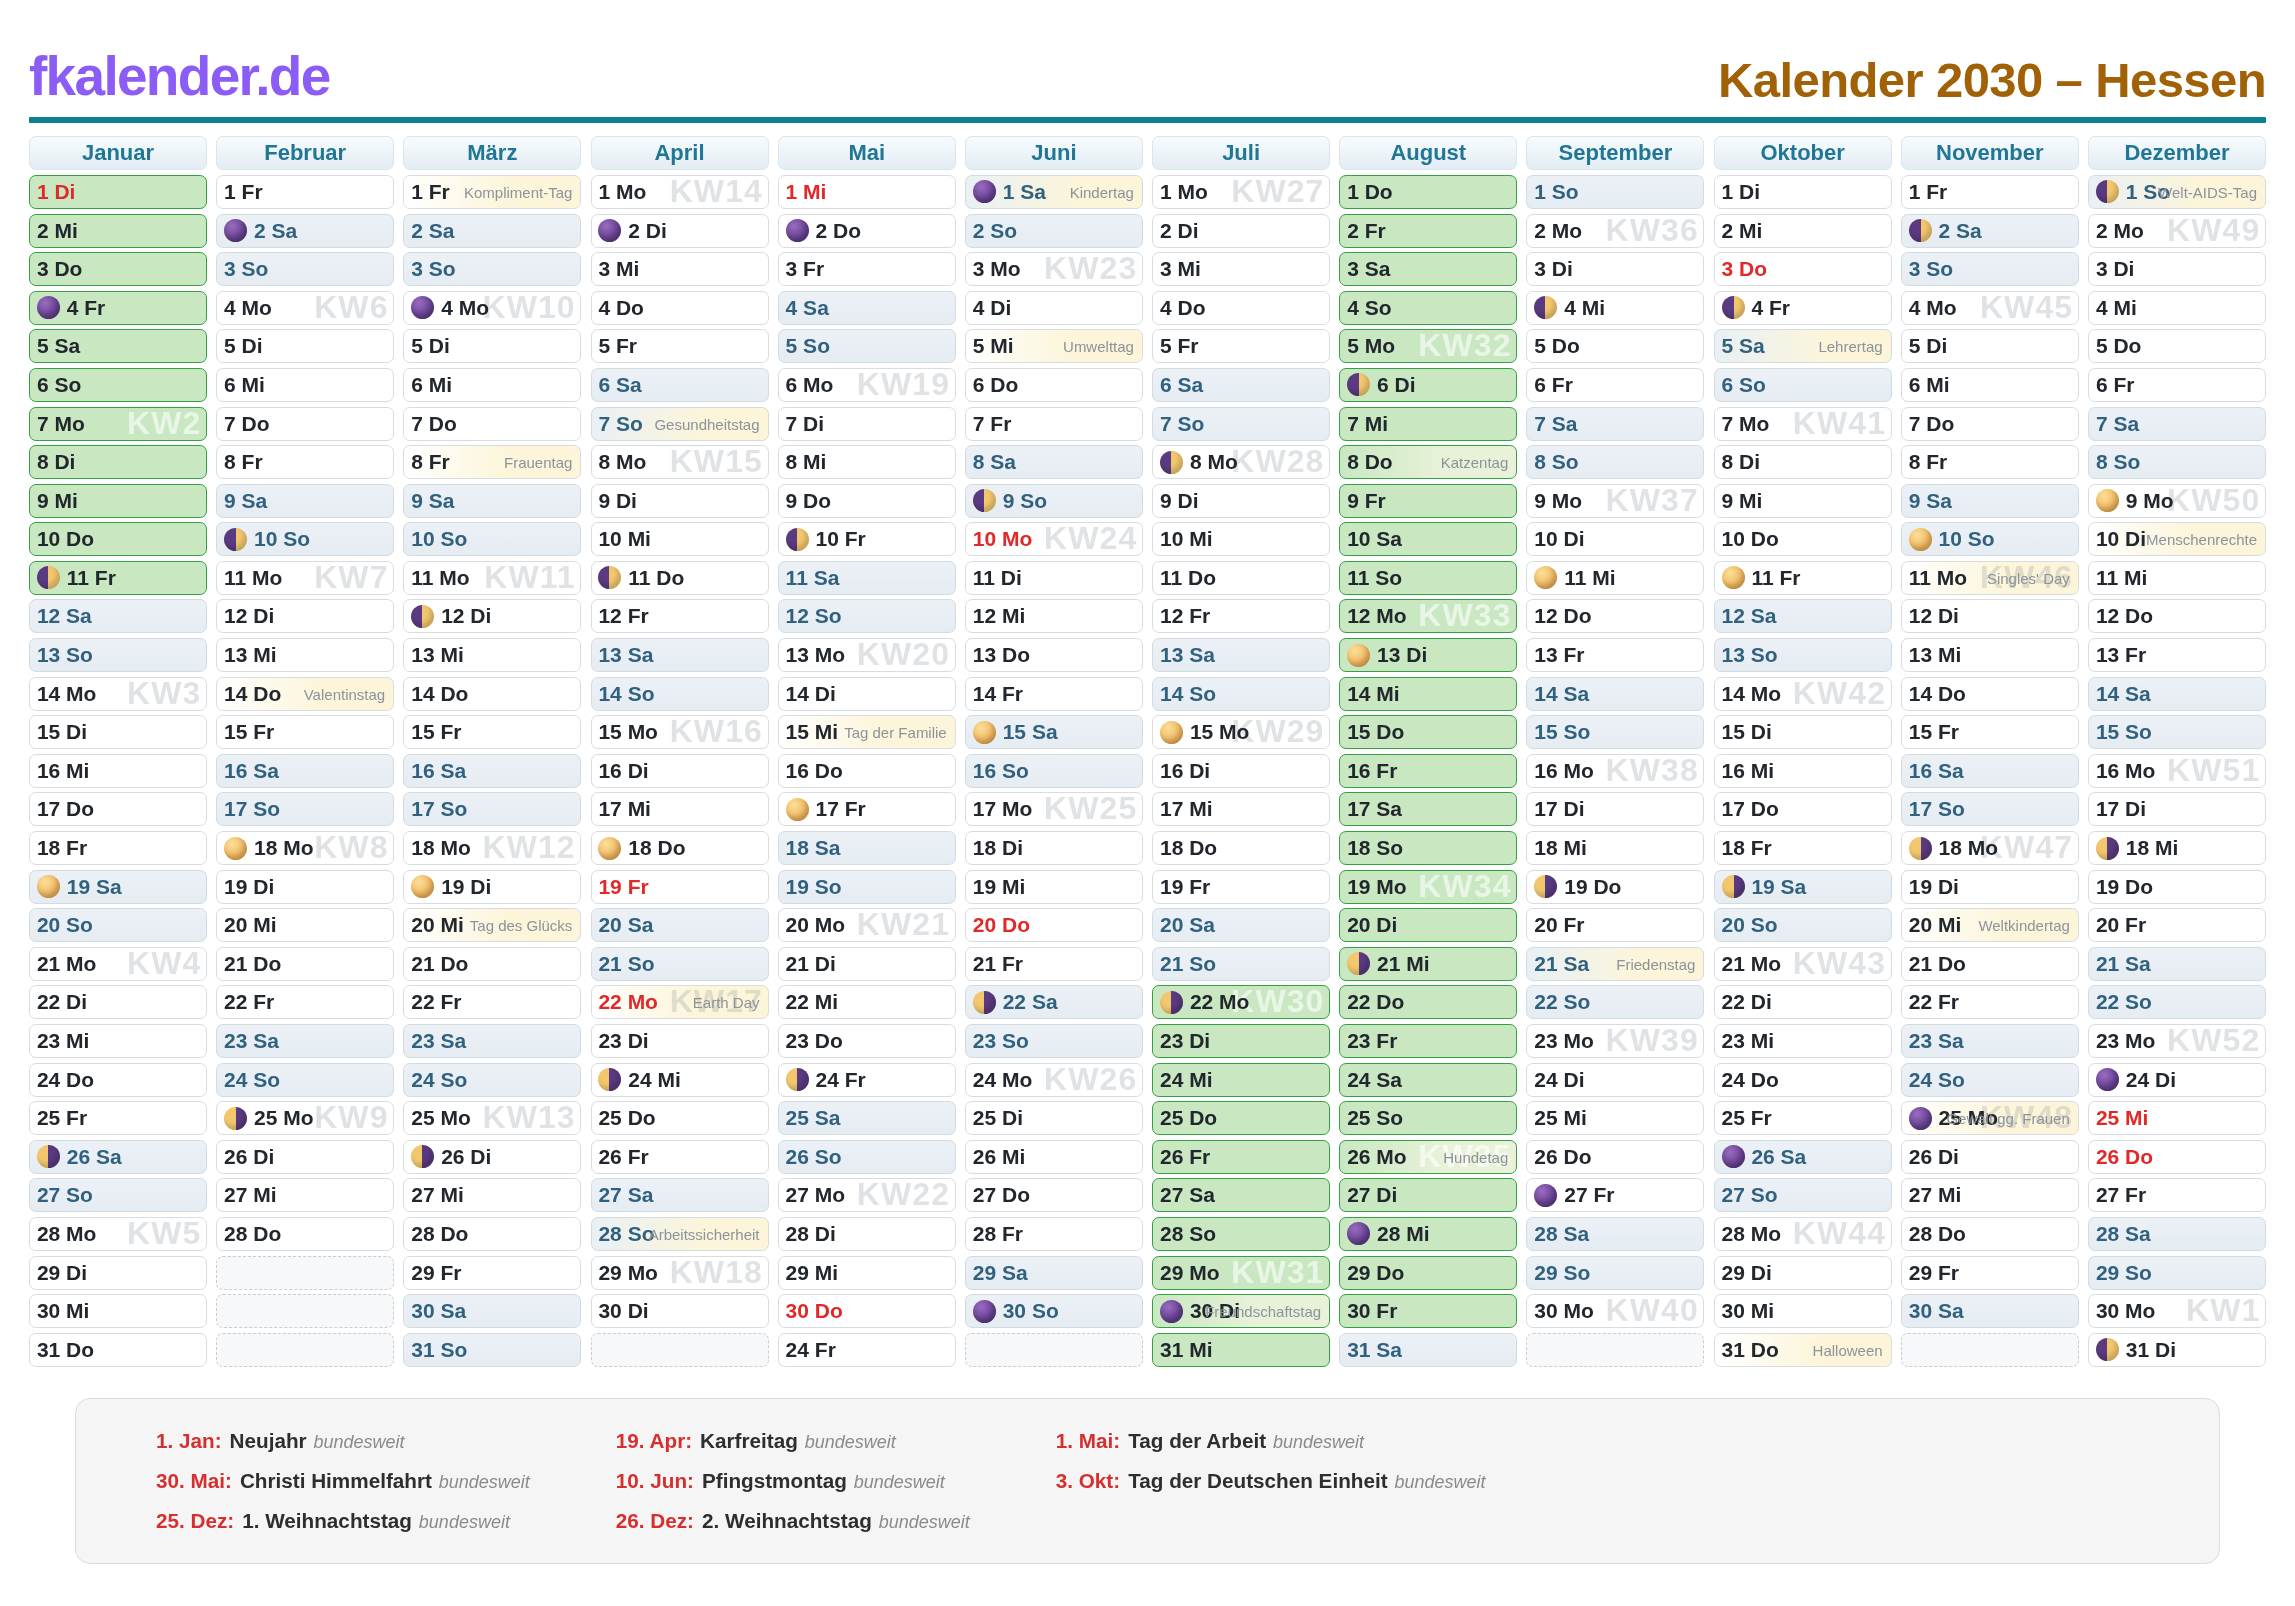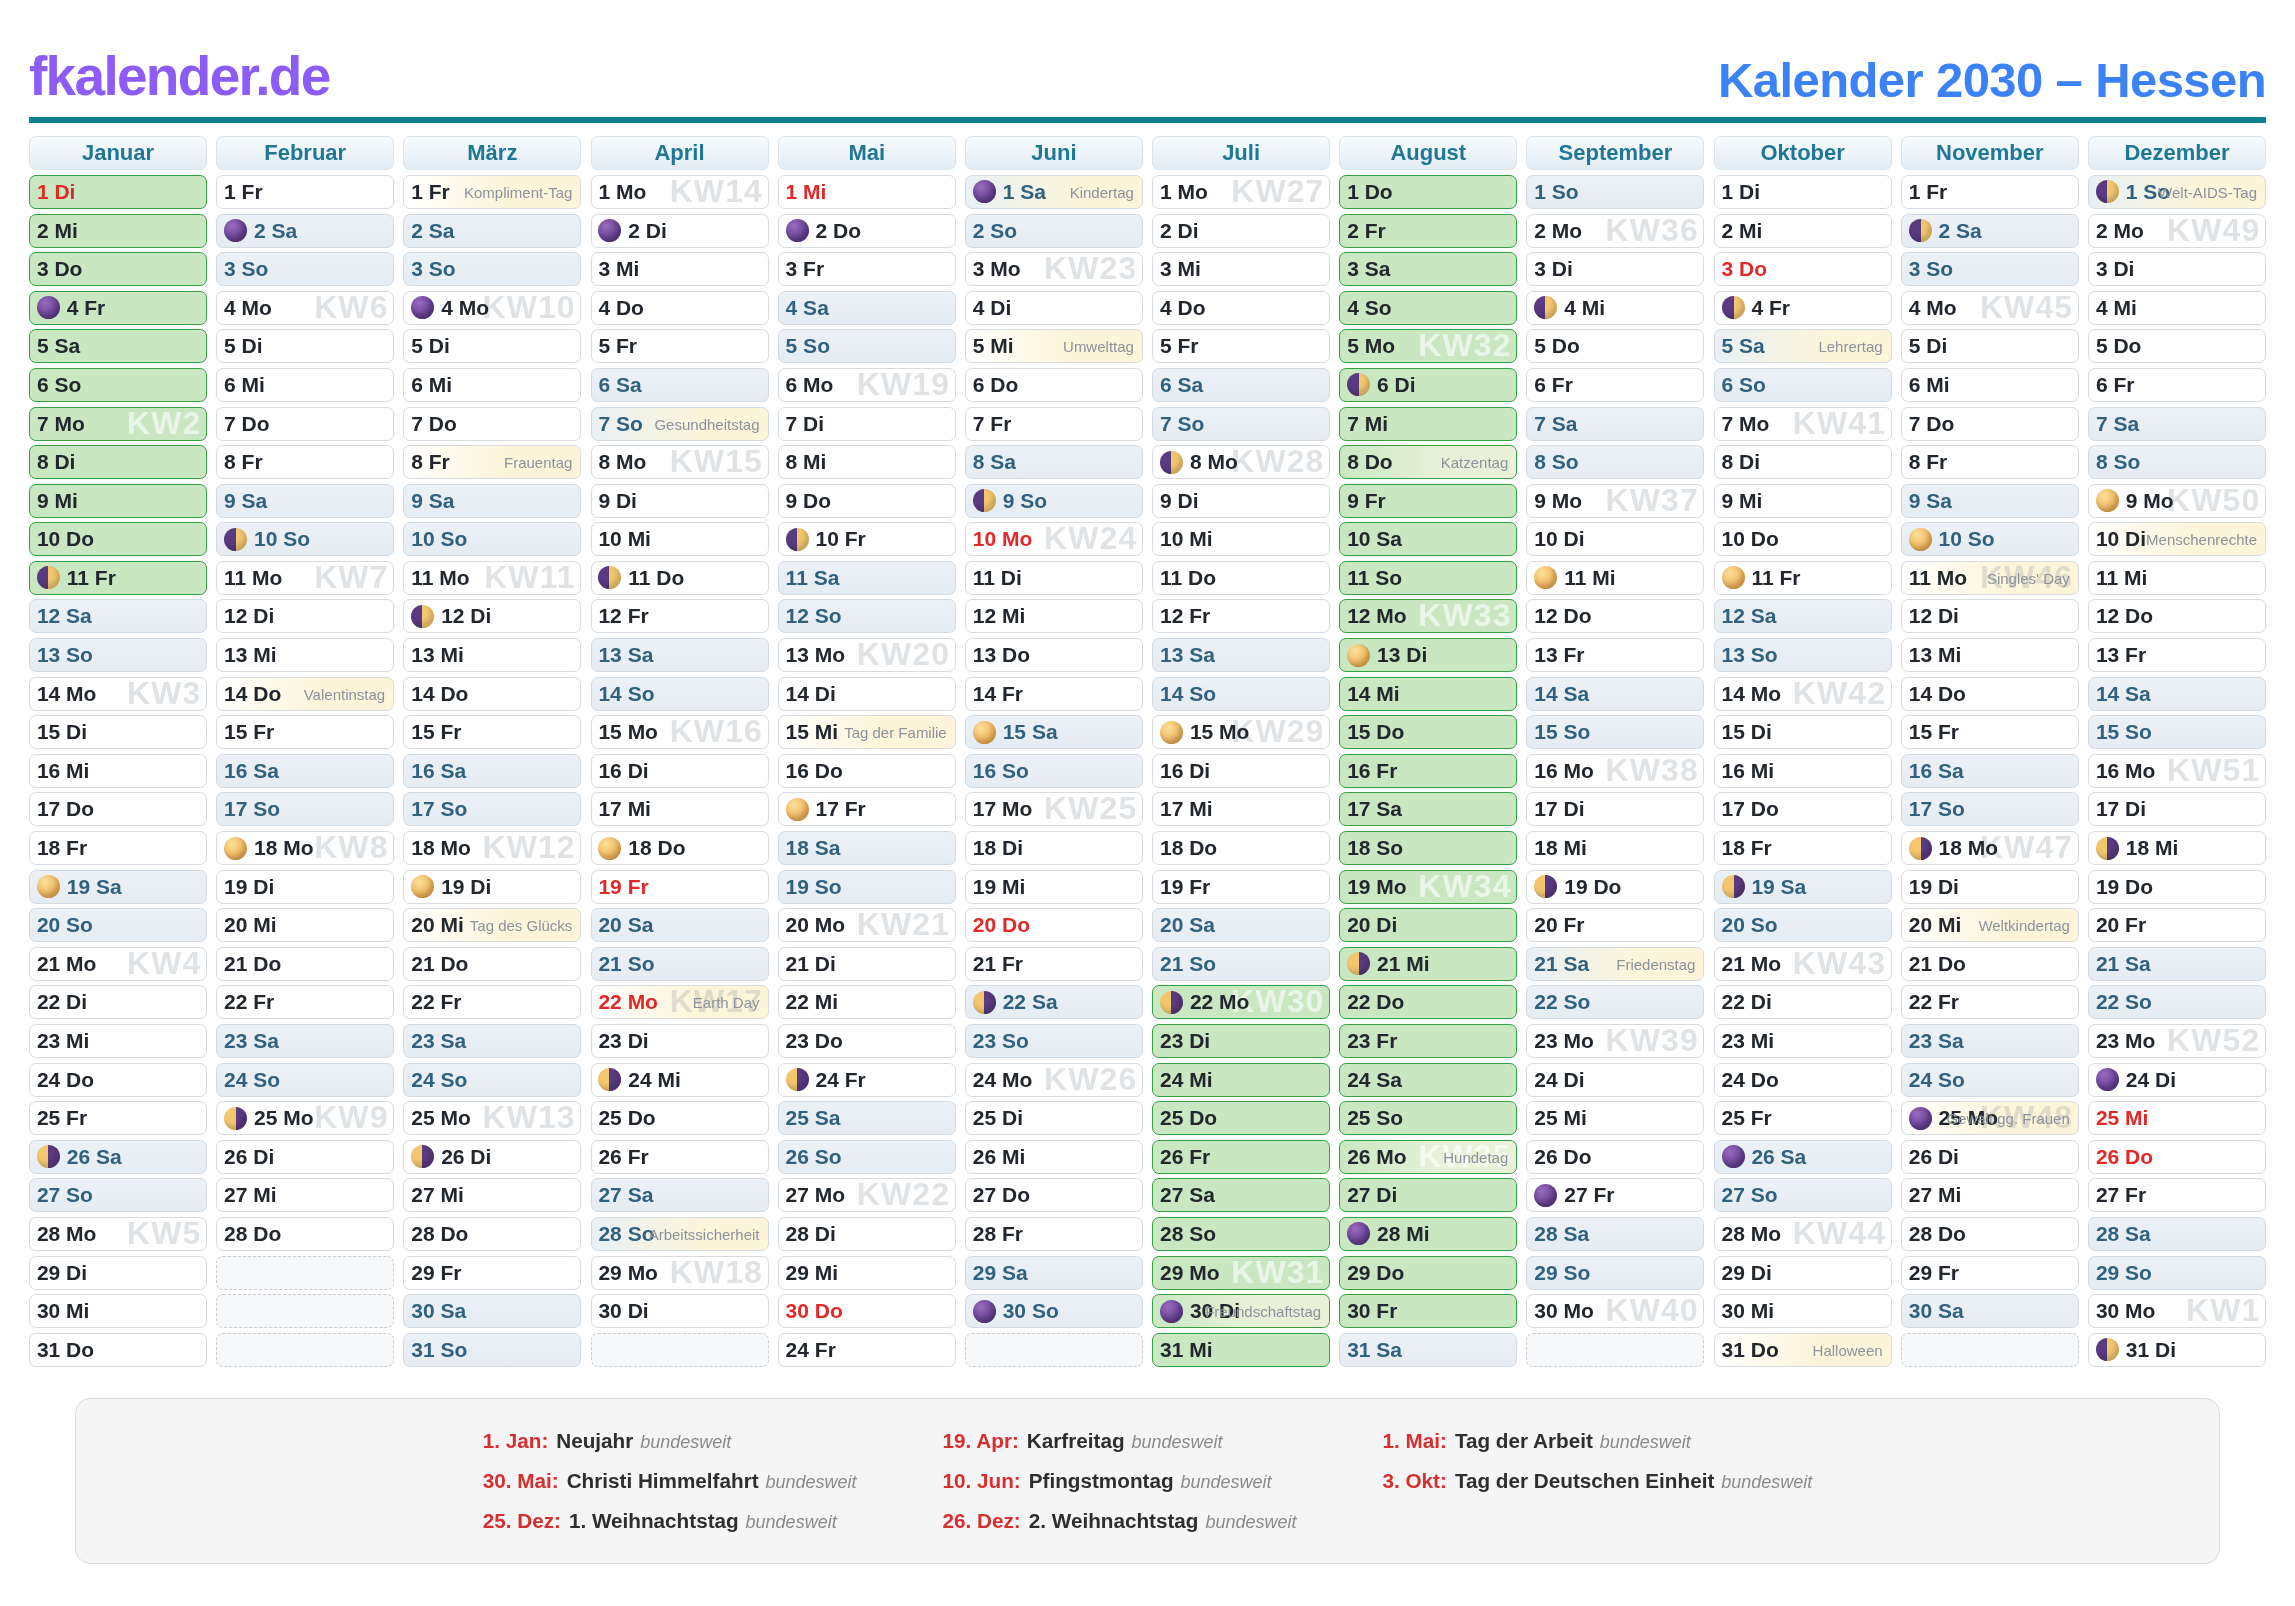--- a/index.html
+++ b/index.html
@@ -2,21 +2,21 @@
 <html style="font-size:9.2px"><head>
 <meta charset="utf-8">
 <style>
   html,body{margin:0;padding:0;background:#ffffff;}
   body{width:2295px;height:1607px;font-family:"Liberation Sans",sans-serif;overflow:hidden;}
   .page{padding:20.7px 29px 0;}
 
   
   .hdr{display:flex;justify-content:space-between;align-items:flex-end;height:87px;}
   .logo{font-size:55px;font-weight:800;color:#8b5cf6;letter-spacing:-1.7px;}
-  .title{font-size:49px;font-weight:800;color:#3b82f6;letter-spacing:-0.6px;}
+  .title{font-size:49px;font-weight:800;color:#a16207;letter-spacing:-0.6px;}
   .rule{height:5.7px;background:#0d7f93;margin-top:9.2px;border-radius:1.1px;}
 
   
   .cal{margin-top:13.8px;display:grid;grid-template-columns:repeat(12,1fr);column-gap:9.2px;}
   .month{min-width:0;}
   .mh{height:32px;margin-bottom:4.6px;border:1.1px solid #d9e4ec;border-radius:6.9px;
       background:linear-gradient(180deg,#f7fbfd 0%,#e3edf4 100%);
       color:#1f7795;font-weight:700;font-size:22px;display:flex;align-items:center;justify-content:center;}
   .day{position:relative;height:32px;margin-bottom:4.6px;border:1.1px solid #d8dce1;border-radius:6.9px;
        background:#ffffff;display:flex;align-items:center;padding:0 6.9px;
@@ -38,21 +38,21 @@
   
   .moon{width:23px;height:23px;border-radius:50%;margin-right:6.9px;flex:0 0 auto;position:relative;z-index:2;
         box-shadow:inset -2.9px -4px 5.7px rgba(0,0,0,.18);}
   .moon.new{background:radial-gradient(circle at 35% 30%,#9a6cc0 0%,#6a4394 55%,#4f2f75 100%);}
   .moon.full{background:radial-gradient(circle at 35% 30%,#fbe09a 0%,#f0b65e 60%,#d99b43 100%);}
   .moon.first{background:linear-gradient(90deg,#5a3a80 0 50%,#f2c76e 50% 100%);}
   .moon.last{background:linear-gradient(90deg,#f2c76e 0 50%,#5a3a80 50% 100%);}
 
   
   .legend{margin:26.4px 46px 0;border:1.7px solid #dcdcdc;border-radius:15px;background:#f5f5f5;
-          padding:30px 80px;display:flex;gap:86px;justify-content:center;}
+          padding:30px 80px;display:flex;gap:86px;justify-content:flex-start;}
   .lcol{display:flex;flex-direction:column;gap:16px;}
   .lrow{font-size:20.7px;white-space:nowrap;}
   .ldate{color:#d62f2f;font-weight:800;margin-right:8px;}
   .lname{font-weight:700;color:#2e2e2e;margin-right:6.9px;}
   .lregion{font-style:italic;color:#8a8a8a;font-size:18px;font-weight:400;}
 </style>
 </head>
 <body>
 
 <div class="page">

